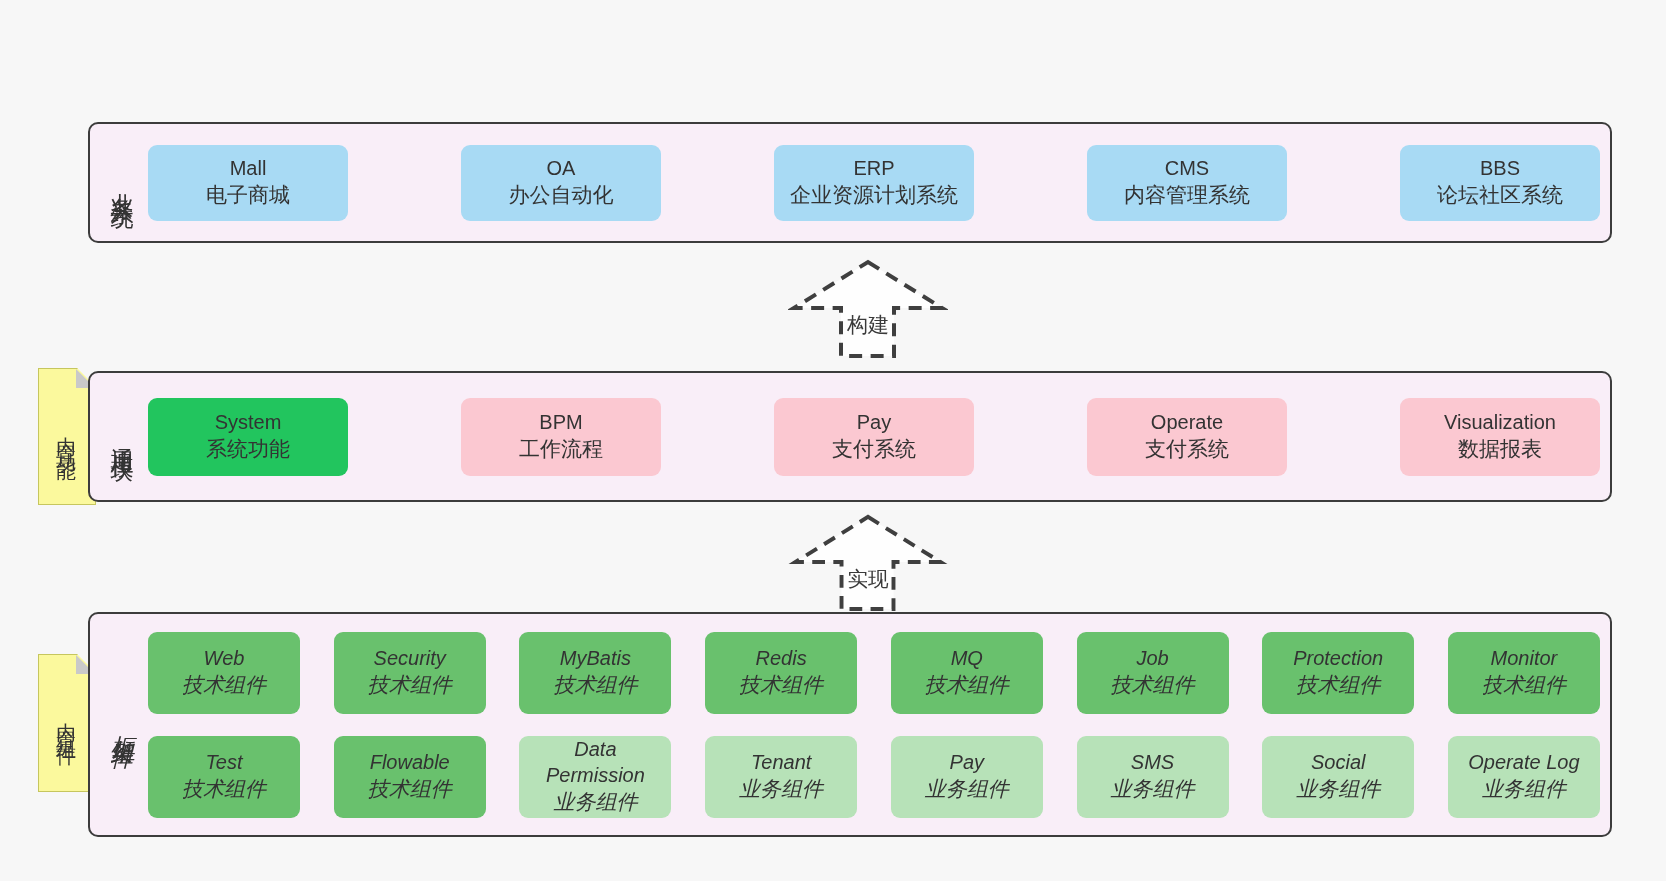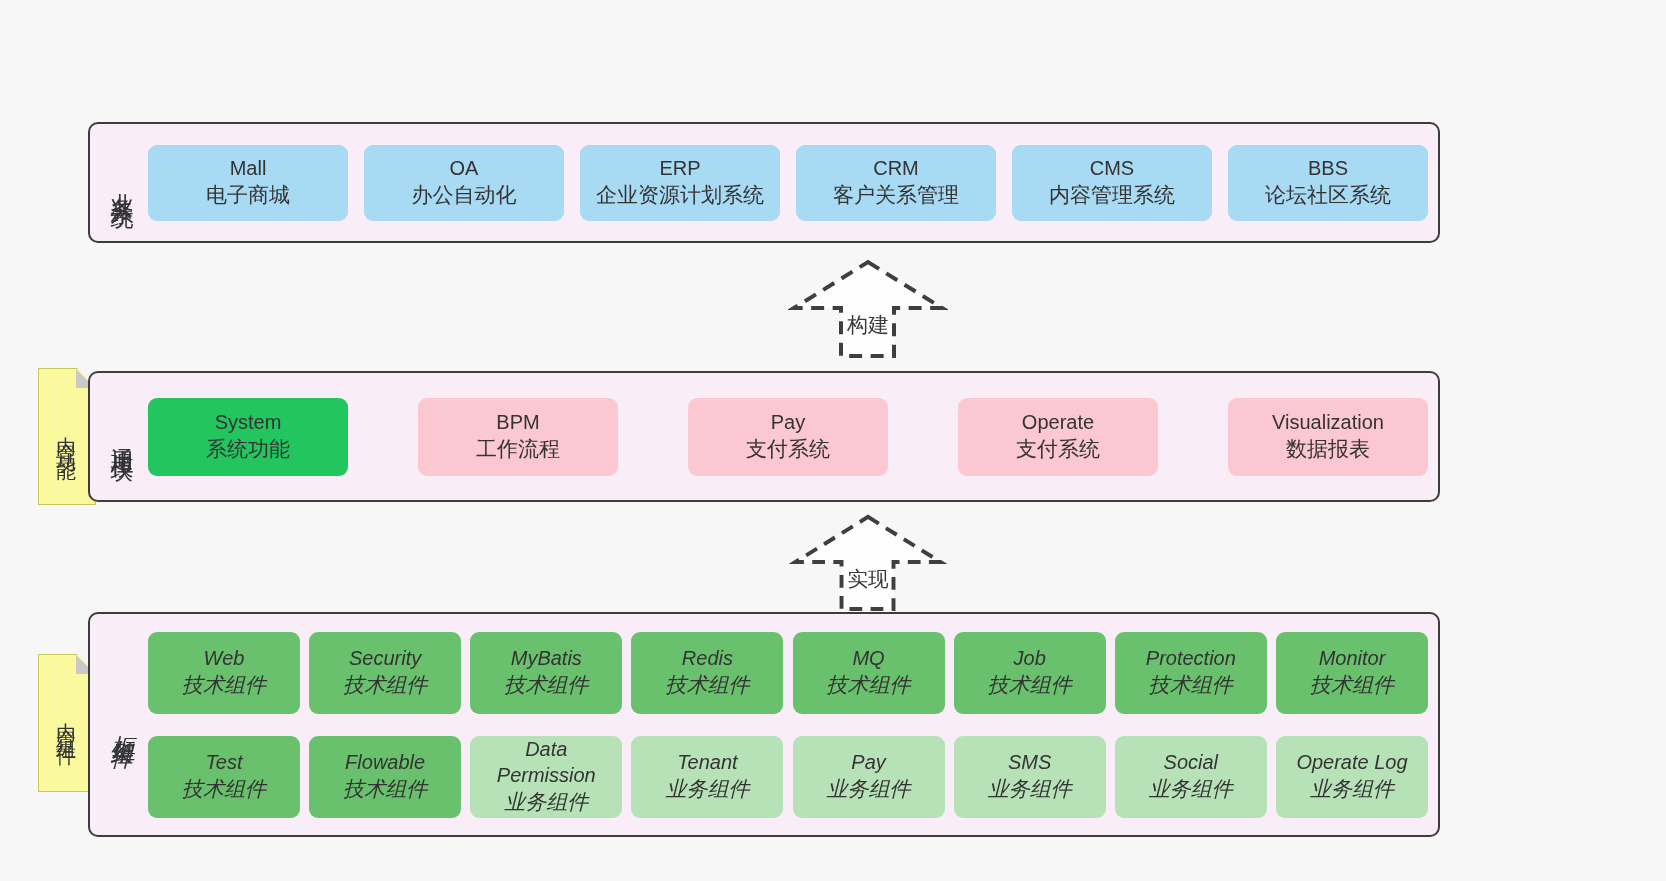--- a/index.html
+++ b/index.html
@@ -7,21 +7,21 @@
     width:1666px; height:881px;
     background:#f7f7f7;
     font-family:"Liberation Sans", sans-serif;
     position:relative;
     overflow:hidden;
     color:#333;
   }
 
   
   .panel {
-    position:absolute; left:88px; width:1352px;
+    position:absolute; left:88px; width:1524px;
     background:#f9eef8;
     border:2px solid #3c3c3c;
     border-radius:10px;
     box-sizing:border-box;
     display:flex; align-items:center;
     padding:0 10px 0 12px;
     z-index:2;
   }
   #panel-0 { top:122px; height:121px; }
   #panel-1 { top:371px; height:131px; }
@@ -125,24 +125,20 @@
         </div>
         <div class="box c-blue">
           <div class="t">OA</div>
           <div class="s">办公自动化</div>
         </div>
         <div class="box c-blue">
           <div class="t">ERP</div>
           <div class="s">企业资源计划系统</div>
         </div>
         <div class="box c-blue">
-          <div class="t">CRM</div>
-          <div class="s">客户关系管理</div>
-        </div>
-        <div class="box c-blue">
           <div class="t">CMS</div>
           <div class="s">内容管理系统</div>
         </div>
         <div class="box c-blue">
           <div class="t">BBS</div>
           <div class="s">论坛社区系统</div>
         </div>
       </div>
     </div>
   </div>

